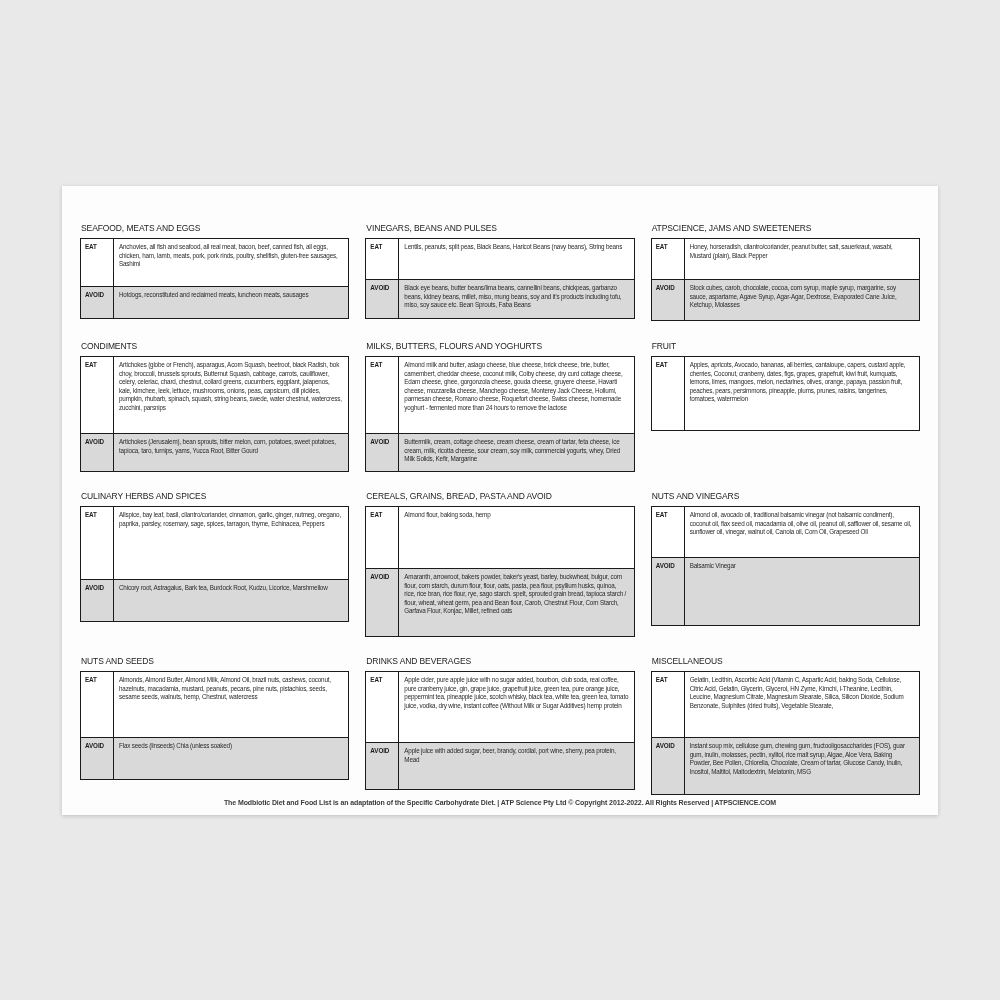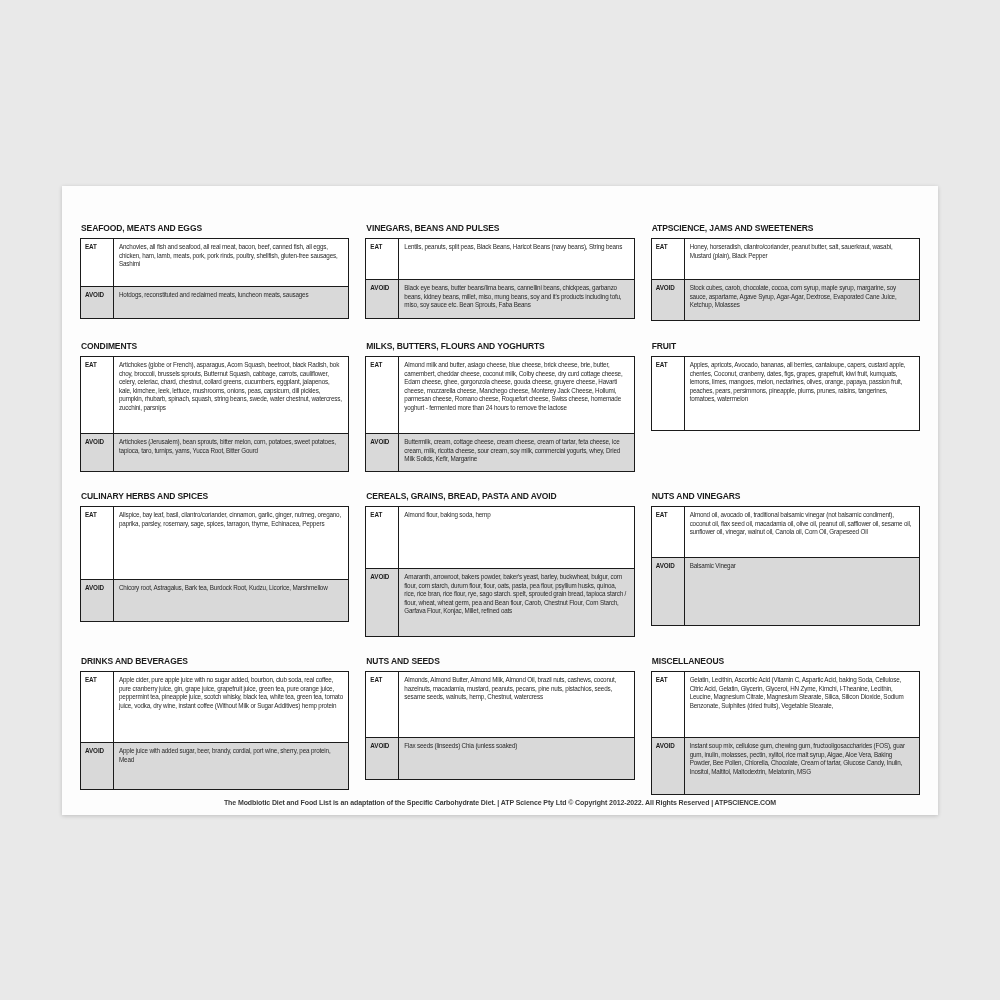--- a/index.html
+++ b/index.html
@@ -24,21 +24,21 @@
   .grid {
     display: grid;
     grid-template-columns: repeat(3, 1fr);
     grid-template-rows: 118px 150px 165px auto;
     column-gap: 16px;
     padding: 37px 18px 0 18px;
   }
   .section { min-width: 0; }
   .section-title {
     font-size: 8.5px;
-    font-weight: bold;
+    font-weight: normal;
     letter-spacing: -0.1px;
     color: #1b1b1b;
     margin: 0 0 5px 1px;
     font-stretch: condensed;
     white-space: nowrap;
   }
   .tbl {
     border: 1.5px solid #1b1b1b;
     background: #fff;
   }
@@ -212,48 +212,48 @@
           <div class="lab">EAT</div>
           <div class="items">Almond oil, avocado oil, traditional balsamic vinegar (not balsamic condiment), coconut oil, flax seed oil, macadamia oil, olive oil, peanut oil, safflower oil, sesame oil, sunflower oil, vinegar, walnut oil, Canola oil, Corn Oil, Grapeseed Oil</div>
         </div>
         <div class="row avoid r-avoid">
           <div class="lab">AVOID</div>
           <div class="items">Balsamic Vinegar</div>
         </div>
       </div>
     </div>
 
+    <div class="section s9">
+      <div class="section-title">NUTS AND SEEDS</div>
+      <div class="tbl">
+        <div class="row r-eat">
+          <div class="lab">EAT</div>
+          <div class="items">Almonds, Almond Butter, Almond Milk, Almond Oil, brazil nuts, cashews, coconut, hazelnuts, macadamia, mustard, peanuts, pecans, pine nuts, pistachios, seeds, sesame seeds, walnuts, hemp, Chestnut, watercress</div>
+        </div>
+        <div class="row avoid r-avoid">
+          <div class="lab">AVOID</div>
+          <div class="items">Flax seeds (linseeds) Chia (unless soaked)</div>
+        </div>
+      </div>
+    </div>
+
     <div class="section s10">
       <div class="section-title">DRINKS AND BEVERAGES</div>
       <div class="tbl">
         <div class="row r-eat">
           <div class="lab">EAT</div>
           <div class="items">Apple cider, pure apple juice with no sugar added, bourbon, club soda, real coffee, pure cranberry juice, gin, grape juice, grapefruit juice, green tea, pure orange juice, peppermint tea, pineapple juice, scotch whisky, black tea, white tea, green tea, tomato juice, vodka, dry wine, instant coffee (Without Milk or Sugar Additives) hemp protein</div>
         </div>
         <div class="row avoid r-avoid">
           <div class="lab">AVOID</div>
           <div class="items">Apple juice with added sugar, beer, brandy, cordial, port wine, sherry, pea protein, Mead</div>
         </div>
       </div>
     </div>
 
-    <div class="section s9">
-      <div class="section-title">NUTS AND SEEDS</div>
-      <div class="tbl">
-        <div class="row r-eat">
-          <div class="lab">EAT</div>
-          <div class="items">Almonds, Almond Butter, Almond Milk, Almond Oil, brazil nuts, cashews, coconut, hazelnuts, macadamia, mustard, peanuts, pecans, pine nuts, pistachios, seeds, sesame seeds, walnuts, hemp, Chestnut, watercress</div>
-        </div>
-        <div class="row avoid r-avoid">
-          <div class="lab">AVOID</div>
-          <div class="items">Flax seeds (linseeds) Chia (unless soaked)</div>
-        </div>
-      </div>
-    </div>
-
     <div class="section s11">
       <div class="section-title">MISCELLANEOUS</div>
       <div class="tbl">
         <div class="row r-eat">
           <div class="lab">EAT</div>
           <div class="items">Gelatin, Lecithin, Ascorbic Acid (Vitamin C, Aspartic Acid, baking Soda, Cellulose, Citric Acid, Gelatin, Glycerin, Glycerol, HN Zyme, Kimchi, l-Theanine, Lecithin, Leucine, Magnesium Citrate, Magnesium Stearate, Silica, Silicon Dioxide, Sodium Benzonate, Sulphites (dried fruits), Vegetable Stearate,</div>
         </div>
         <div class="row avoid r-avoid">
           <div class="lab">AVOID</div>
           <div class="items">Instant soup mix, cellulose gum, chewing gum, fructooligosaccharides (FOS), guar gum, inulin, molasses, pectin, xylitol, rice malt syrup, Algae, Aloe Vera, Baking Powder, Bee Pollen, Chlorella, Chocolate, Cream of tartar, Glucose Candy, Inulin, Inositol, Maltitol, Maltodextrin, Melatonin, MSG</div>

